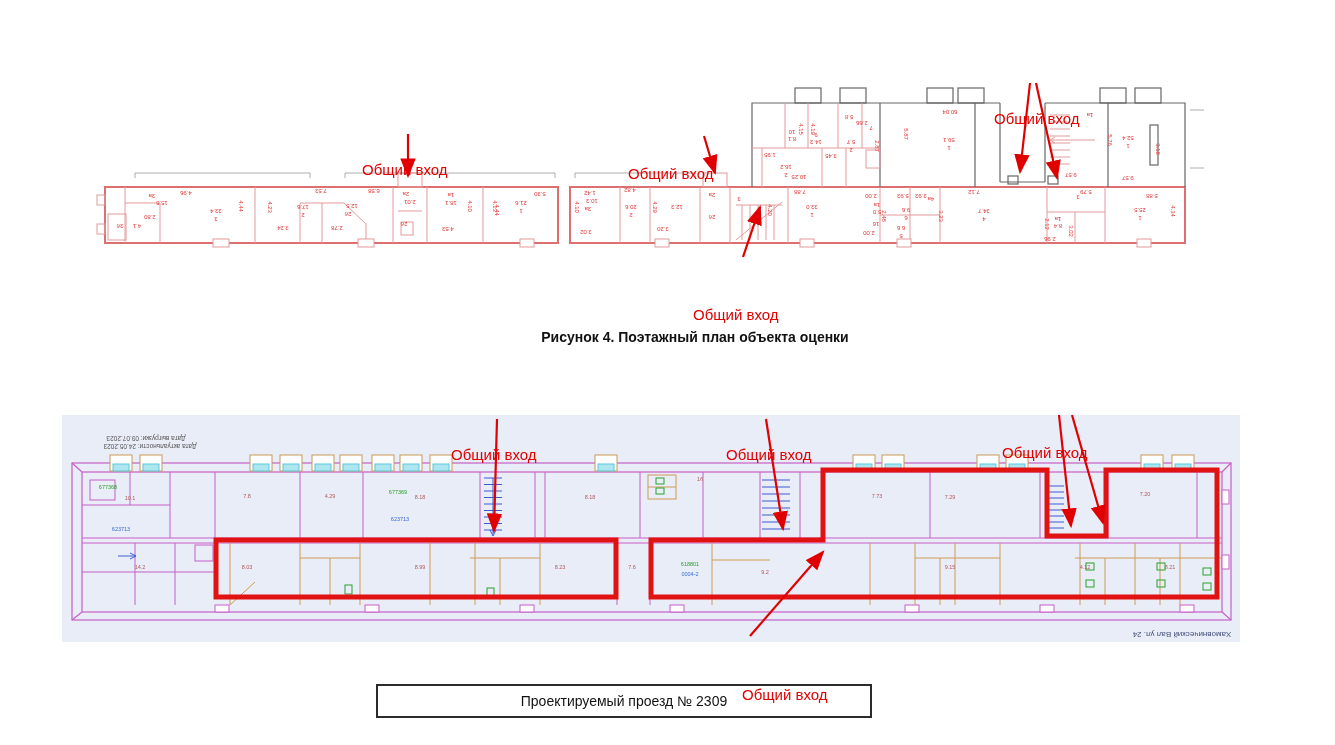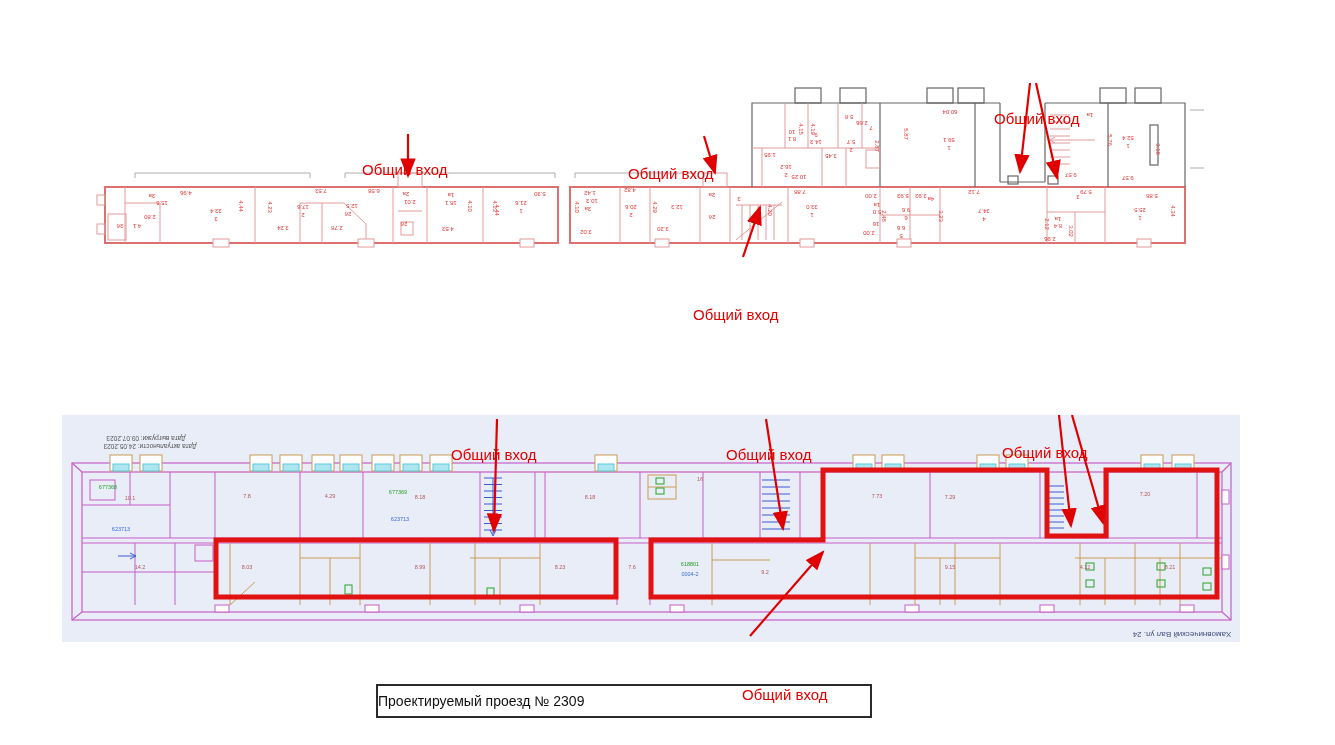--- a/index.html
+++ b/index.html
@@ -10,21 +10,21 @@
   .dim{position:absolute;font-size:6px;line-height:1;color:#e03434;white-space:nowrap;
        transform:translate(-50%,-50%) rotate(180deg);}
   .dim.v{transform:translate(-50%,-50%) rotate(90deg);}
   .tiny{position:absolute;font-size:5.5px;line-height:1.1;color:#b25858;white-space:nowrap;
         transform:translate(-50%,-50%);}
   .tiny.f{transform:translate(-50%,-50%) rotate(180deg);font-size:6.5px;}
   .entrance{position:absolute;font-size:15px;color:#e00000;white-space:nowrap;font-weight:400;margin-top:48px;}
   .caption{position:absolute;left:445px;top:329px;width:500px;text-align:center;
            font-size:14px;font-weight:bold;color:#111;}
   .roadbox{position:absolute;left:376px;top:684px;width:492px;height:30px;border:2px solid #2b2b2b;
-           display:flex;align-items:center;font-size:14px;color:#111;background:#fff;}
+           display:flex;align-items:center;justify-content:center;font-size:14px;color:#111;background:#fff;}
   .arrow{stroke:#e00000;stroke-width:2.2;}
 </style>
 </head>
 <body>
 
 <div class="page">
 
   <svg class="linework" width="1335" height="745" viewBox="0 0 1335 745">
     <defs>
       <marker id="arrowhead" markerWidth="9" markerHeight="7" refX="8" refY="3.5" orient="auto">
@@ -239,20 +239,21 @@
         <line x1="1036" y1="83" x2="1057" y2="178" class="arrow" marker-end="url(#arrowhead)"></line>
         <line x1="497" y1="419" x2="494" y2="531" class="arrow" marker-end="url(#arrowhead)"></line>
         <line x1="766" y1="419" x2="783" y2="529" class="arrow" marker-end="url(#arrowhead)"></line>
         <line x1="1059" y1="415" x2="1071" y2="526" class="arrow" marker-end="url(#arrowhead)"></line>
         <line x1="1072" y1="415" x2="1103" y2="523" class="arrow" marker-end="url(#arrowhead)"></line>
         <line x1="750" y1="636" x2="823" y2="552" class="arrow" marker-end="url(#arrowhead)"></line>
       </g>
   </svg>
 
   <div class="labels" id="labels-layer">
+    <div class="caption">Рисунок 4. Поэтажный план объекта оценки</div>
     <div class="roadbox">
       <span>Проектируемый проезд № 2309</span>
     </div>
   <span class="dim" style="left: 186px; top: 193px;">4.96</span>
       <span class="dim" style="left: 152px; top: 196px;">3а</span>
       <span class="dim" style="left: 162px; top: 203px;">15.5</span>
       <span class="dim" style="left: 150px; top: 217px;">2.80</span>
       <span class="dim" style="left: 137px; top: 226px;">4.1</span>
       <span class="dim" style="left: 120px; top: 226px;">3б</span>
       <span class="dim" style="left: 216px; top: 211px;">33.4</span>

